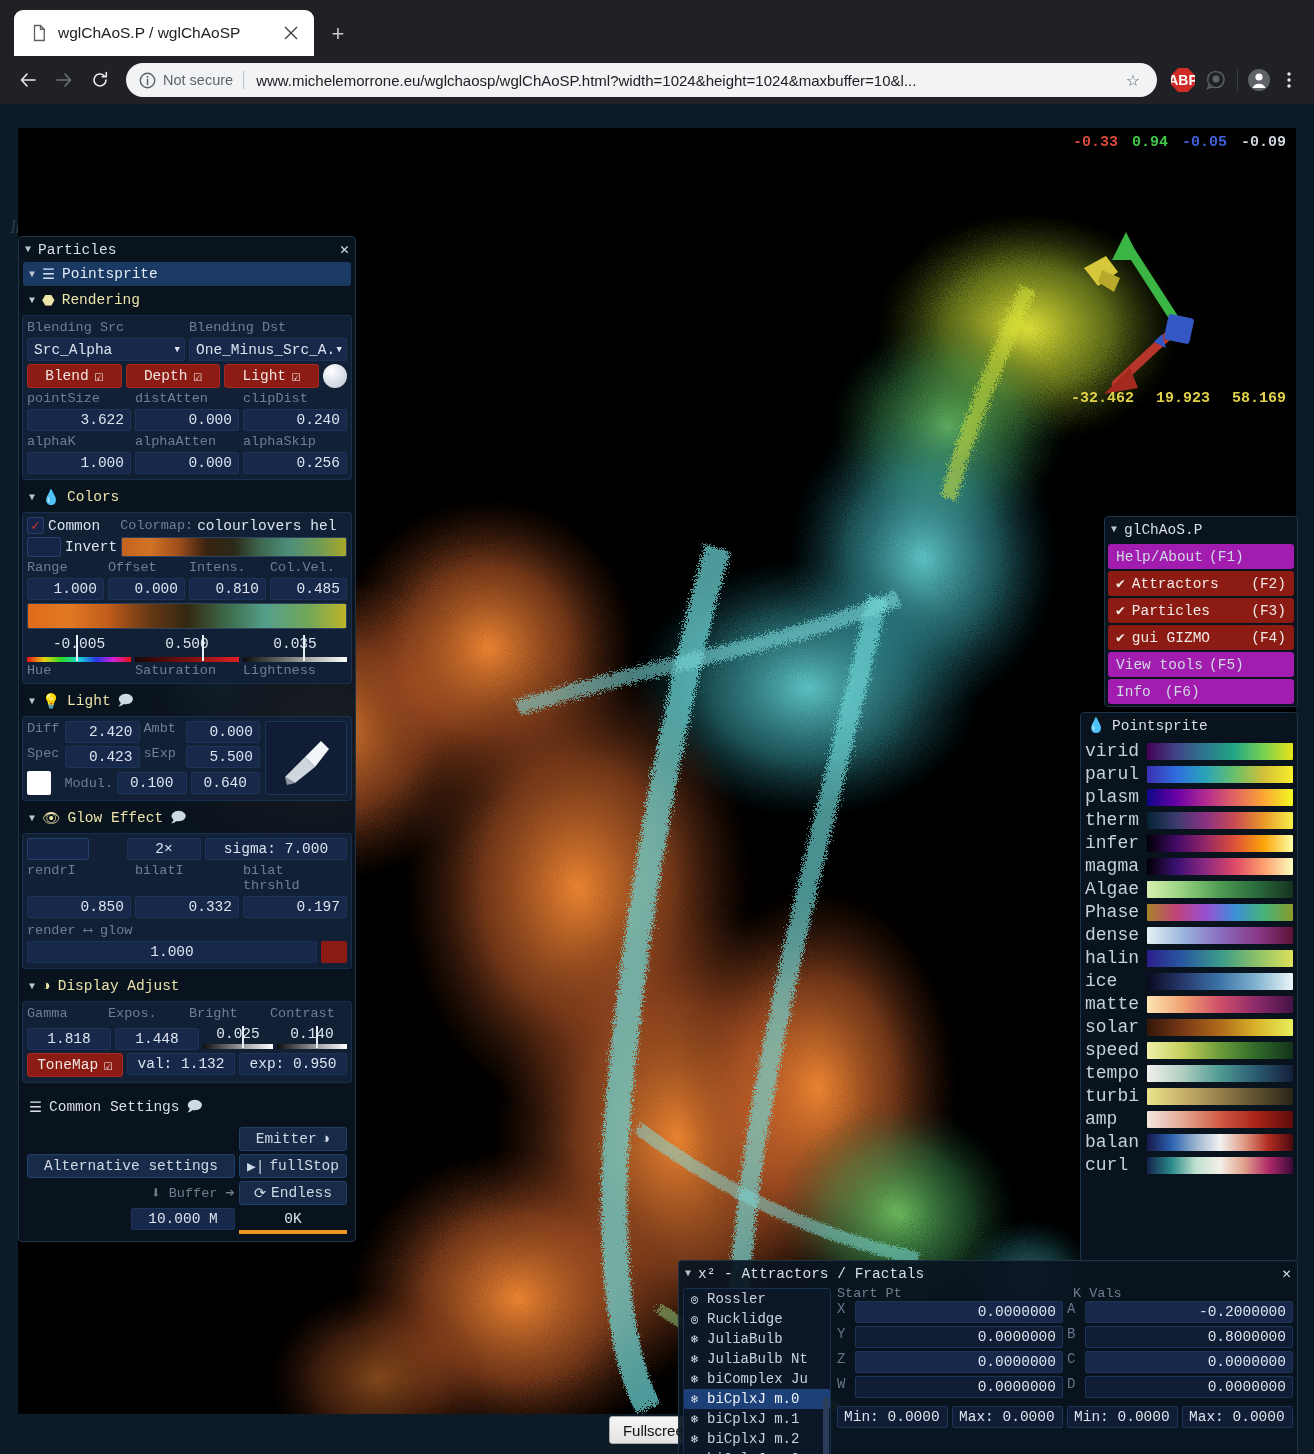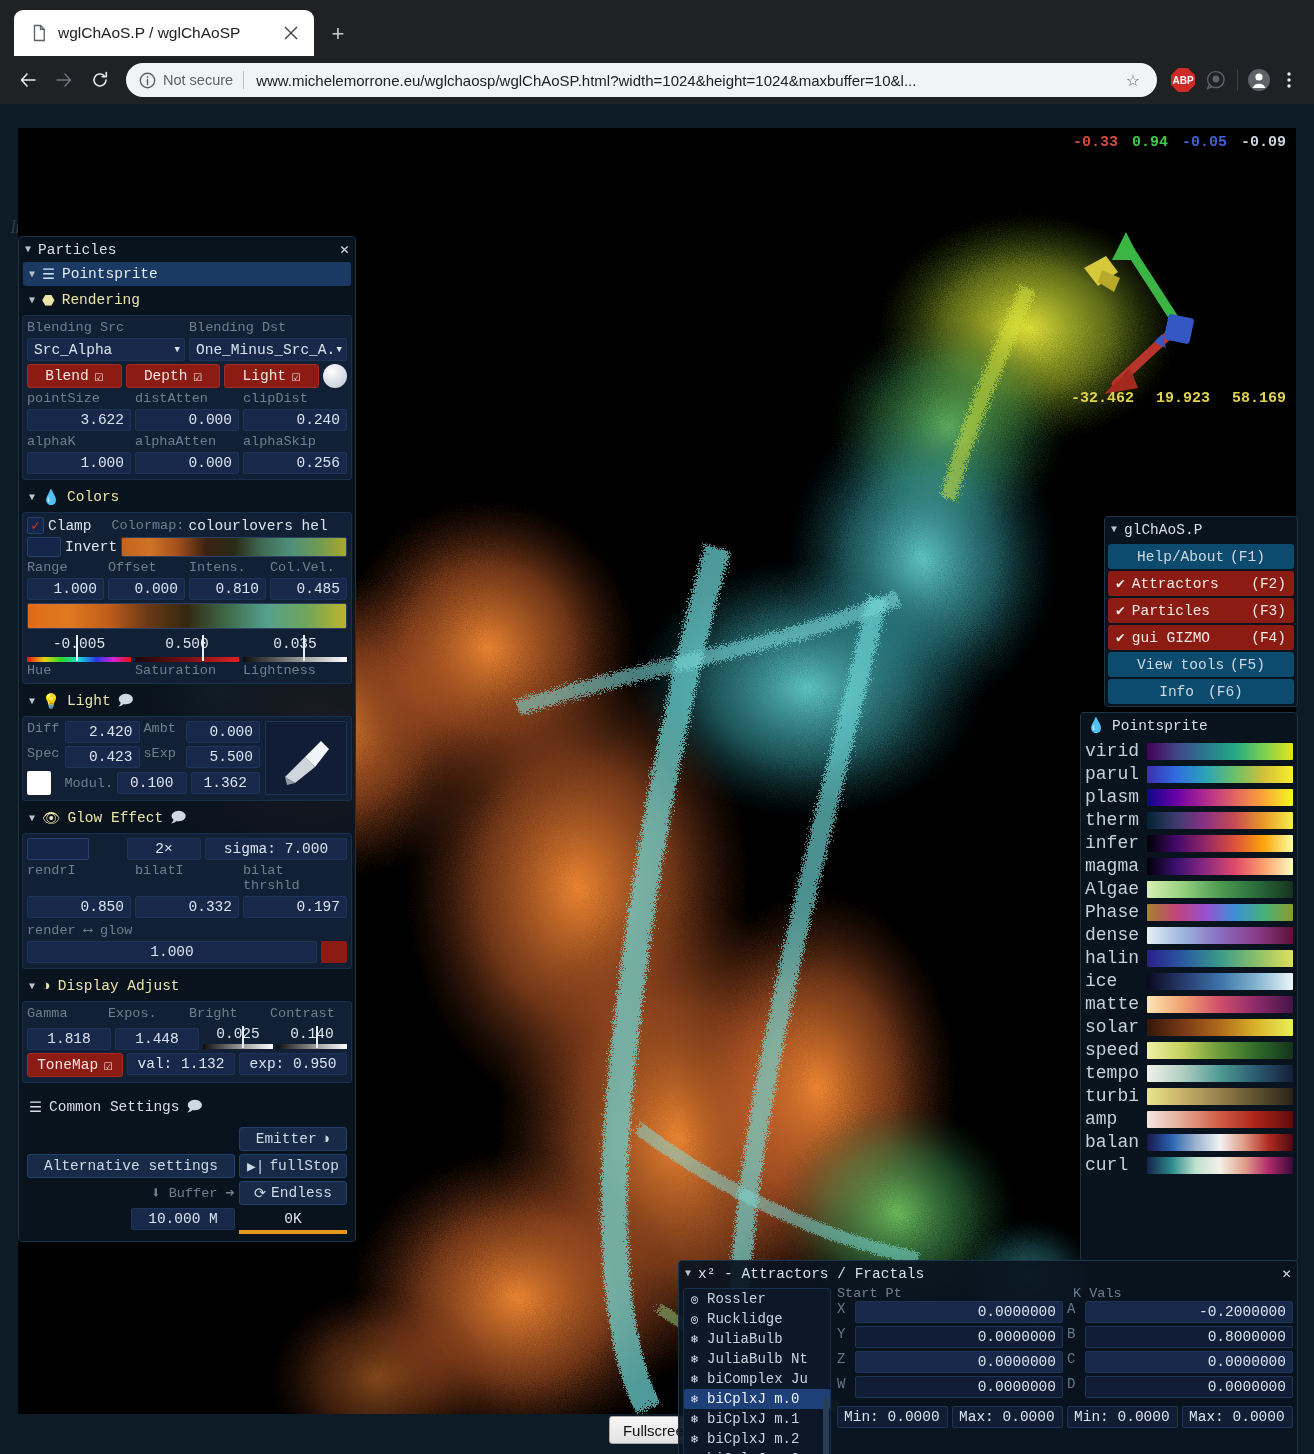--- a/index.html
+++ b/index.html
@@ -39,21 +39,21 @@
   #info-icon { width: 22px; height: 22px; flex: none; display: flex; align-items: center; justify-content: center; color: #5f6368; }
   #not-secure { font-size: 14.5px; color: #5f6368; margin: 0 10px 0 5px; white-space: nowrap; }
   #omni-sep { width: 1px; height: 18px; background: #bdc1c6; flex: none; }
   #url-text {
     flex: 1; font-size: 15px; color: #202124; margin-left: 12px;
     white-space: nowrap; overflow: hidden; text-overflow: ellipsis; min-width: 0;
   }
   #star-icon { width: 24px; flex: none; color: #5f6368; text-align: center; font-size: 16px; }
   #abp-icon {
     width: 24px; height: 24px; flex: none; background: #cf2b26; color: #fff;
-    font-size: 10px; font-weight: bold; display: flex; align-items: center; justify-content: center;
+    font-size: 14px; font-weight: bold; display: flex; align-items: center; justify-content: center;
     clip-path: polygon(30% 0, 70% 0, 100% 30%, 100% 70%, 70% 100%, 30% 100%, 0 70%, 0 30%);
     margin: 0 6px;
   }
   .tb-icon { width: 30px; height: 30px; flex: none; display: flex; align-items: center; justify-content: center; color: #5f6368; }
   #tb-sep { width: 1px; height: 22px; background: #3c4043; margin: 0 6px; flex: none; }
 
   
   #page { position: relative; width: 1314px; height: 1350px; background: #0d1b26; }
   #canvas-wrap {
     position: absolute; left: 18px; top: 24px; width: 1278px; height: 1286px;
@@ -129,21 +129,21 @@
   .valslider { position: relative; }
   .valslider .track { position: absolute; left: 0; right: 0; bottom: 1px; height: 5px; }
   .valslider .knob { position: absolute; top: 2px; width: 2px; height: 26px; background: #e9eff6; }
 
   
   #glchaos-menu { left: 1104px; top: 412px; width: 194px; }
   #glchaos-menu .mi {
     height: 25px; margin: 2px 3px; border-radius: 3px; display: flex; align-items: center;
     font-size: 14.5px; padding: 0 8px;
   }
-  .mi-off { background: #0c4a6e; color: #cfd9e4; justify-content: center; }
+  .mi-off { background: #a21caf; color: #cfd9e4; justify-content: flex-start; }
   .mi-on { background: #8c1c13; color: #f3e9e6; justify-content: flex-start; gap: 7px; }
   .mi-on .mlabel { flex: 1; }
 
   
   #cmap-panel { left: 1080px; top: 608px; width: 218px; height: 550px; }
   .cmap-row { display: flex; align-items: center; gap: 6px; margin: 3px 4px; }
   .cmap-name {
     width: 56px; font-size: 18px; color: #c6d0db; white-space: nowrap; overflow: hidden;
   }
   .cmap-bar { flex: 1; height: 17px; border-radius: 1px; }
@@ -403,21 +403,21 @@
 
     <div class="hdr hdr-sub" style="margin:0 4px">
       <span class="caret">▼</span>
       <span>💧</span>
       <span>Colors</span>
     </div>
 
     <div class="frame">
       <div class="row" style="align-items:center">
         <div style="width:17px;height:17px;background:#16264a;border:1px solid #25406b;border-radius:2px;display:flex;align-items:center;justify-content:center;color:#d03a24;font-size:14px;flex:none">✓</div>
-        <div style="font-size:14.5px;color:#dbe4ee;flex:none">Clamp</div>
+        <div style="font-size:14.5px;color:#dbe4ee;flex:none">Common</div>
         <div class="lbl" style="margin-left:16px;flex:none">Colormap:</div>
         <div style="font-size:14.5px;color:#dbe4ee;white-space:nowrap;overflow:hidden;flex:1">colourlovers hel</div>
       </div>
       <div class="row" style="align-items:center">
         <div style="width:34px;height:20px;background:#16264a;border:1px solid #25406b;border-radius:2px;flex:none"></div>
         <div style="font-size:14.5px;color:#dbe4ee;flex:none">Invert</div>
         <div class="gradbar" style="flex:1;background:linear-gradient(90deg,#c4631f,#d07325,#a14f1c,#3b2210,#2a2a18,#3f6a52,#4e8f7a,#6e9a55,#a9a82a)"></div>
       </div>
       <div class="row">
         <div class="cell lbl">Range</div>
@@ -479,21 +479,21 @@
           <div class="row">
             <div class="lbl" style="width:34px;flex:none">Spec</div>
             <div class="cell inp">0.423</div>
             <div class="lbl" style="width:38px;flex:none">sExp</div>
             <div class="cell inp">5.500</div>
           </div>
           <div class="row" style="margin-bottom:0;align-items:center">
             <div style="width:24px;height:24px;background:#fff;border-radius:2px;flex:none"></div>
             <div class="lbl" style="width:58px;flex:none;text-align:right">Modul.</div>
             <div class="cell inp ctr">0.100</div>
-            <div class="cell inp ctr">1.362</div>
+            <div class="cell inp ctr">0.640</div>
           </div>
         </div>
         <div style="width:82px;background:#101d35;border:1px solid #1d3459;border-radius:2px;display:flex;align-items:center;justify-content:center;flex:none">
           <svg width="62" height="58" viewBox="0 0 62 58">
             <polygon points="10,48 30,28 40,38 20,54" fill="#cfd6de"></polygon>
             <polygon points="30,28 46,12 54,20 40,38" fill="#f2f5f8"></polygon>
             <polygon points="10,48 20,54 12,56" fill="#8e99a6"></polygon>
           </svg>
         </div>
       </div>

